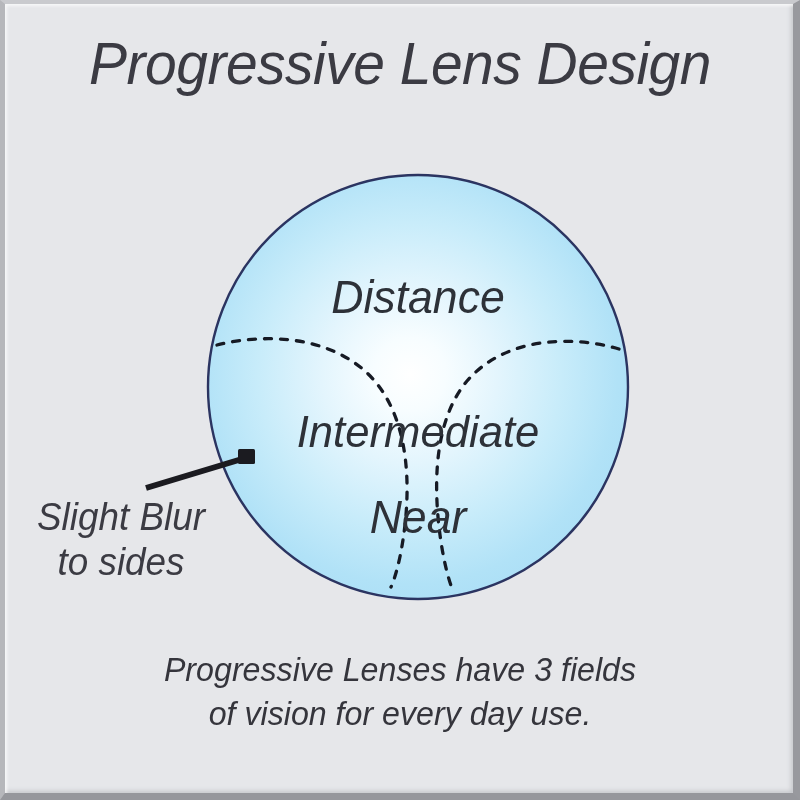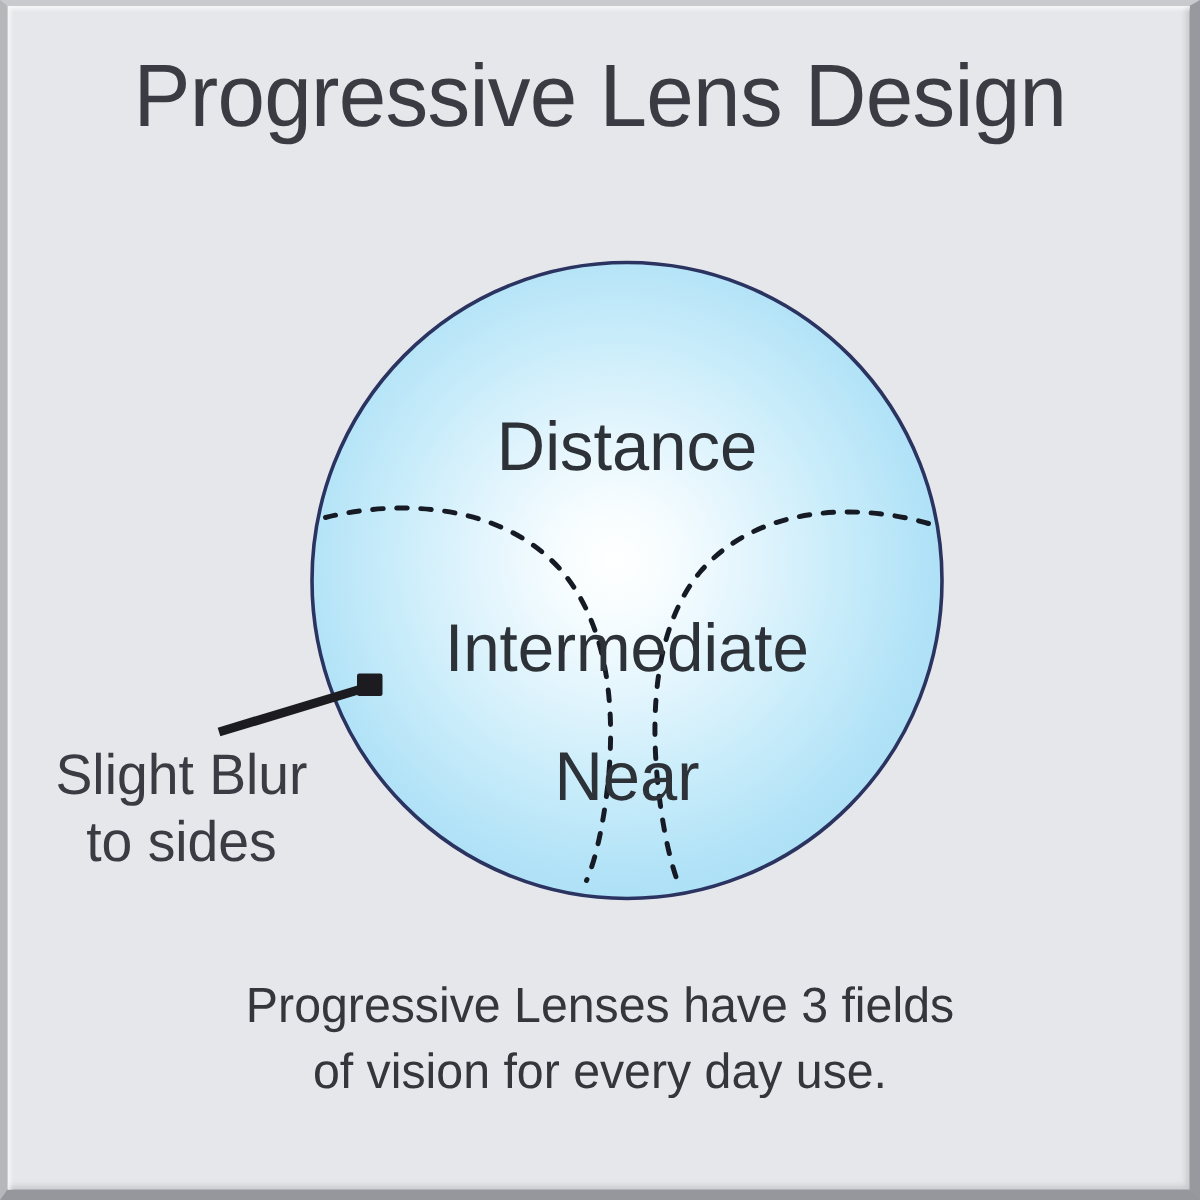--- a/index.html
+++ b/index.html
@@ -19,20 +19,21 @@
   #frame {
     position: relative;
     width: 800px;
     height: 800px;
     box-sizing: border-box;
     background: #e6e7ea;
     border-top: 4px solid #c9cace;
     border-left: 5px solid #b6b7bb;
     border-right: 7px solid #98999e;
     border-bottom: 7px solid #96979c;
+    font-style: italic;
   }
   #frame::before {
     
     content: "";
     position: absolute;
     left: 0; top: 0; right: 0; bottom: 0;
     box-shadow: inset 2px 2px 3px rgba(255,255,255,0.75),
                 inset -2px -2px 4px rgba(120,122,128,0.30);
     pointer-events: none;
   }

